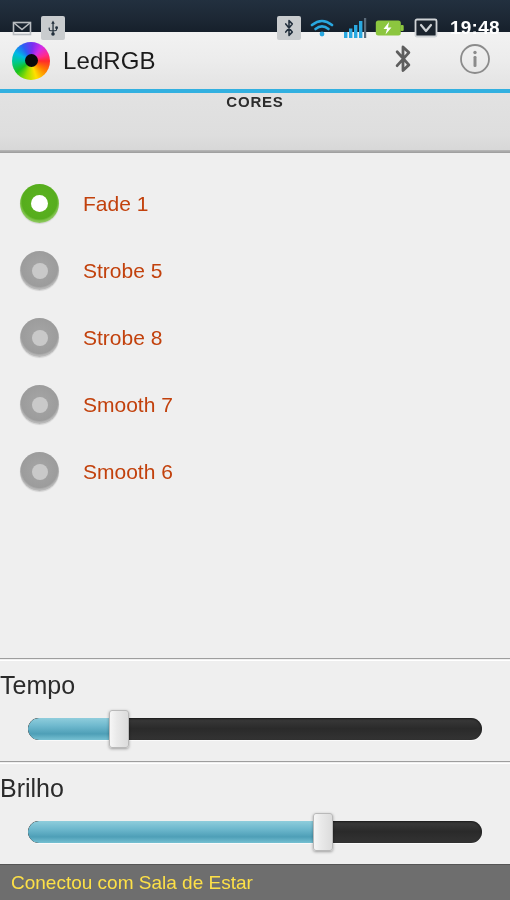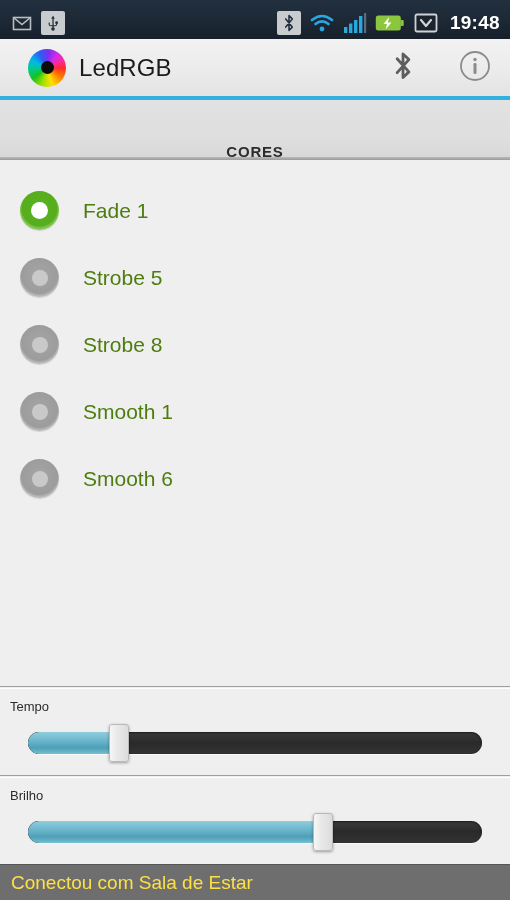--- a/index.html
+++ b/index.html
@@ -11,24 +11,24 @@
   }
   #app {
     position: relative;
     width: 510px; height: 900px;
     display: flex; flex-direction: column;
     background: #efefef;
   }
 
   
   .statusbar {
-    height: 39px;
+    height: 32px;
     background: linear-gradient(to bottom, #22303f 0%, #1d2835 55%, #16202b 100%);
-    display: flex; align-items: flex-end;
-    padding: 4px 10px;
+    display: flex; align-items: flex-start;
+    padding: 16px 10px;
     flex: none;
     position: relative;
   }
   .sb-left { display: flex; align-items: center; gap: 7px; }
   .sb-right { display: flex; align-items: center; gap: 8px; margin-left: auto; }
   .sb-icon { display: flex; align-items: center; justify-content: center; }
 
   .icon-box {
     width: 24px; height: 24px;
     background: #c9ccce;
@@ -43,21 +43,21 @@
     letter-spacing: 0.3px;
     margin-left: 3px;
     font-family: "Liberation Sans", sans-serif;
   }
 
   
   .actionbar {
     height: 61px;
     background: linear-gradient(to bottom, #f2f2f2 0%, #ececec 50%, #e3e3e3 100%);
     display: flex; align-items: center;
-    padding: 0 14px 0 28px;
+    padding: 0 14px 0 12px;
     flex: none;
     border-bottom: 4px solid #32b0e0;
   }
   .logo {
     width: 38px; height: 38px;
     border-radius: 50%;
     position: relative;
     flex: none;
     background:
       conic-gradient(from 90deg,
@@ -93,21 +93,21 @@
     position: relative;
   }
   .tabs::after {
     content: "";
     position: absolute; left: 0; right: 0; bottom: 0;
     height: 3px;
     background: linear-gradient(to bottom, #b9b9b9, #9b9b9b);
   }
   .tab {
     flex: 1 1 50%;
-    display: flex; align-items: flex-end; justify-content: center;
+    display: flex; align-items: flex-start; justify-content: center;
     font-size: 15px; font-weight: bold;
     color: #2c2c2c;
     letter-spacing: 0.8px;
     position: relative;
     z-index: 2;
   }
   .tab + .tab::before {
     content: "";
     position: absolute;
     left: 0; top: 12px; bottom: 14px;
@@ -145,41 +145,40 @@
   .radio .dot {
     width: 16px; height: 16px; border-radius: 50%;
     background: #c9c9c9;
   }
   .radio.checked {
     background: radial-gradient(circle at 50% 45%, #5cb320 0%, #56ad1d 60%, #7cc148 66%, #d4e7c4 100%);
   }
   .radio.checked .dot { background: #ffffff; width: 17px; height: 17px; }
   .effect-label {
     font-size: 21px;
-    color: #4d7c0f;
+    color: #c2410c;
     margin-left: 24px;
   }
 
   
   .slider-block {
     flex: none;
     background: #efefef;
     border-top: 1px solid #9e9e9e;
     padding: 12px 0 16px 0;
     position: relative;
   }
   .slider-block::before {
     content: "";
     position: absolute; left: 0; right: 0; top: 1px;
     height: 1px; background: #ffffff;
   }
   .slider-label {
-    font-size: 13px;
+    font-size: 25px;
     color: #2b2b2b;
-    padding-left: 10px;
     margin-bottom: 11px;
   }
   .slider-wrap {
     position: relative;
     height: 34px;
     margin: 0 28px;
   }
   .track {
     position: absolute;
     left: 0; right: 0; top: 7px;
@@ -344,21 +343,21 @@
       <span class="radio">
           <span class="dot"></span>
         </span>
       <span class="effect-label">Strobe 8</span>
     </div>
 
     <div class="effect-row">
       <span class="radio">
           <span class="dot"></span>
         </span>
-      <span class="effect-label">Smooth 1</span>
+      <span class="effect-label">Smooth 7</span>
     </div>
 
     <div class="effect-row">
       <span class="radio">
           <span class="dot"></span>
         </span>
       <span class="effect-label">Smooth 6</span>
     </div>
 
   </div>

